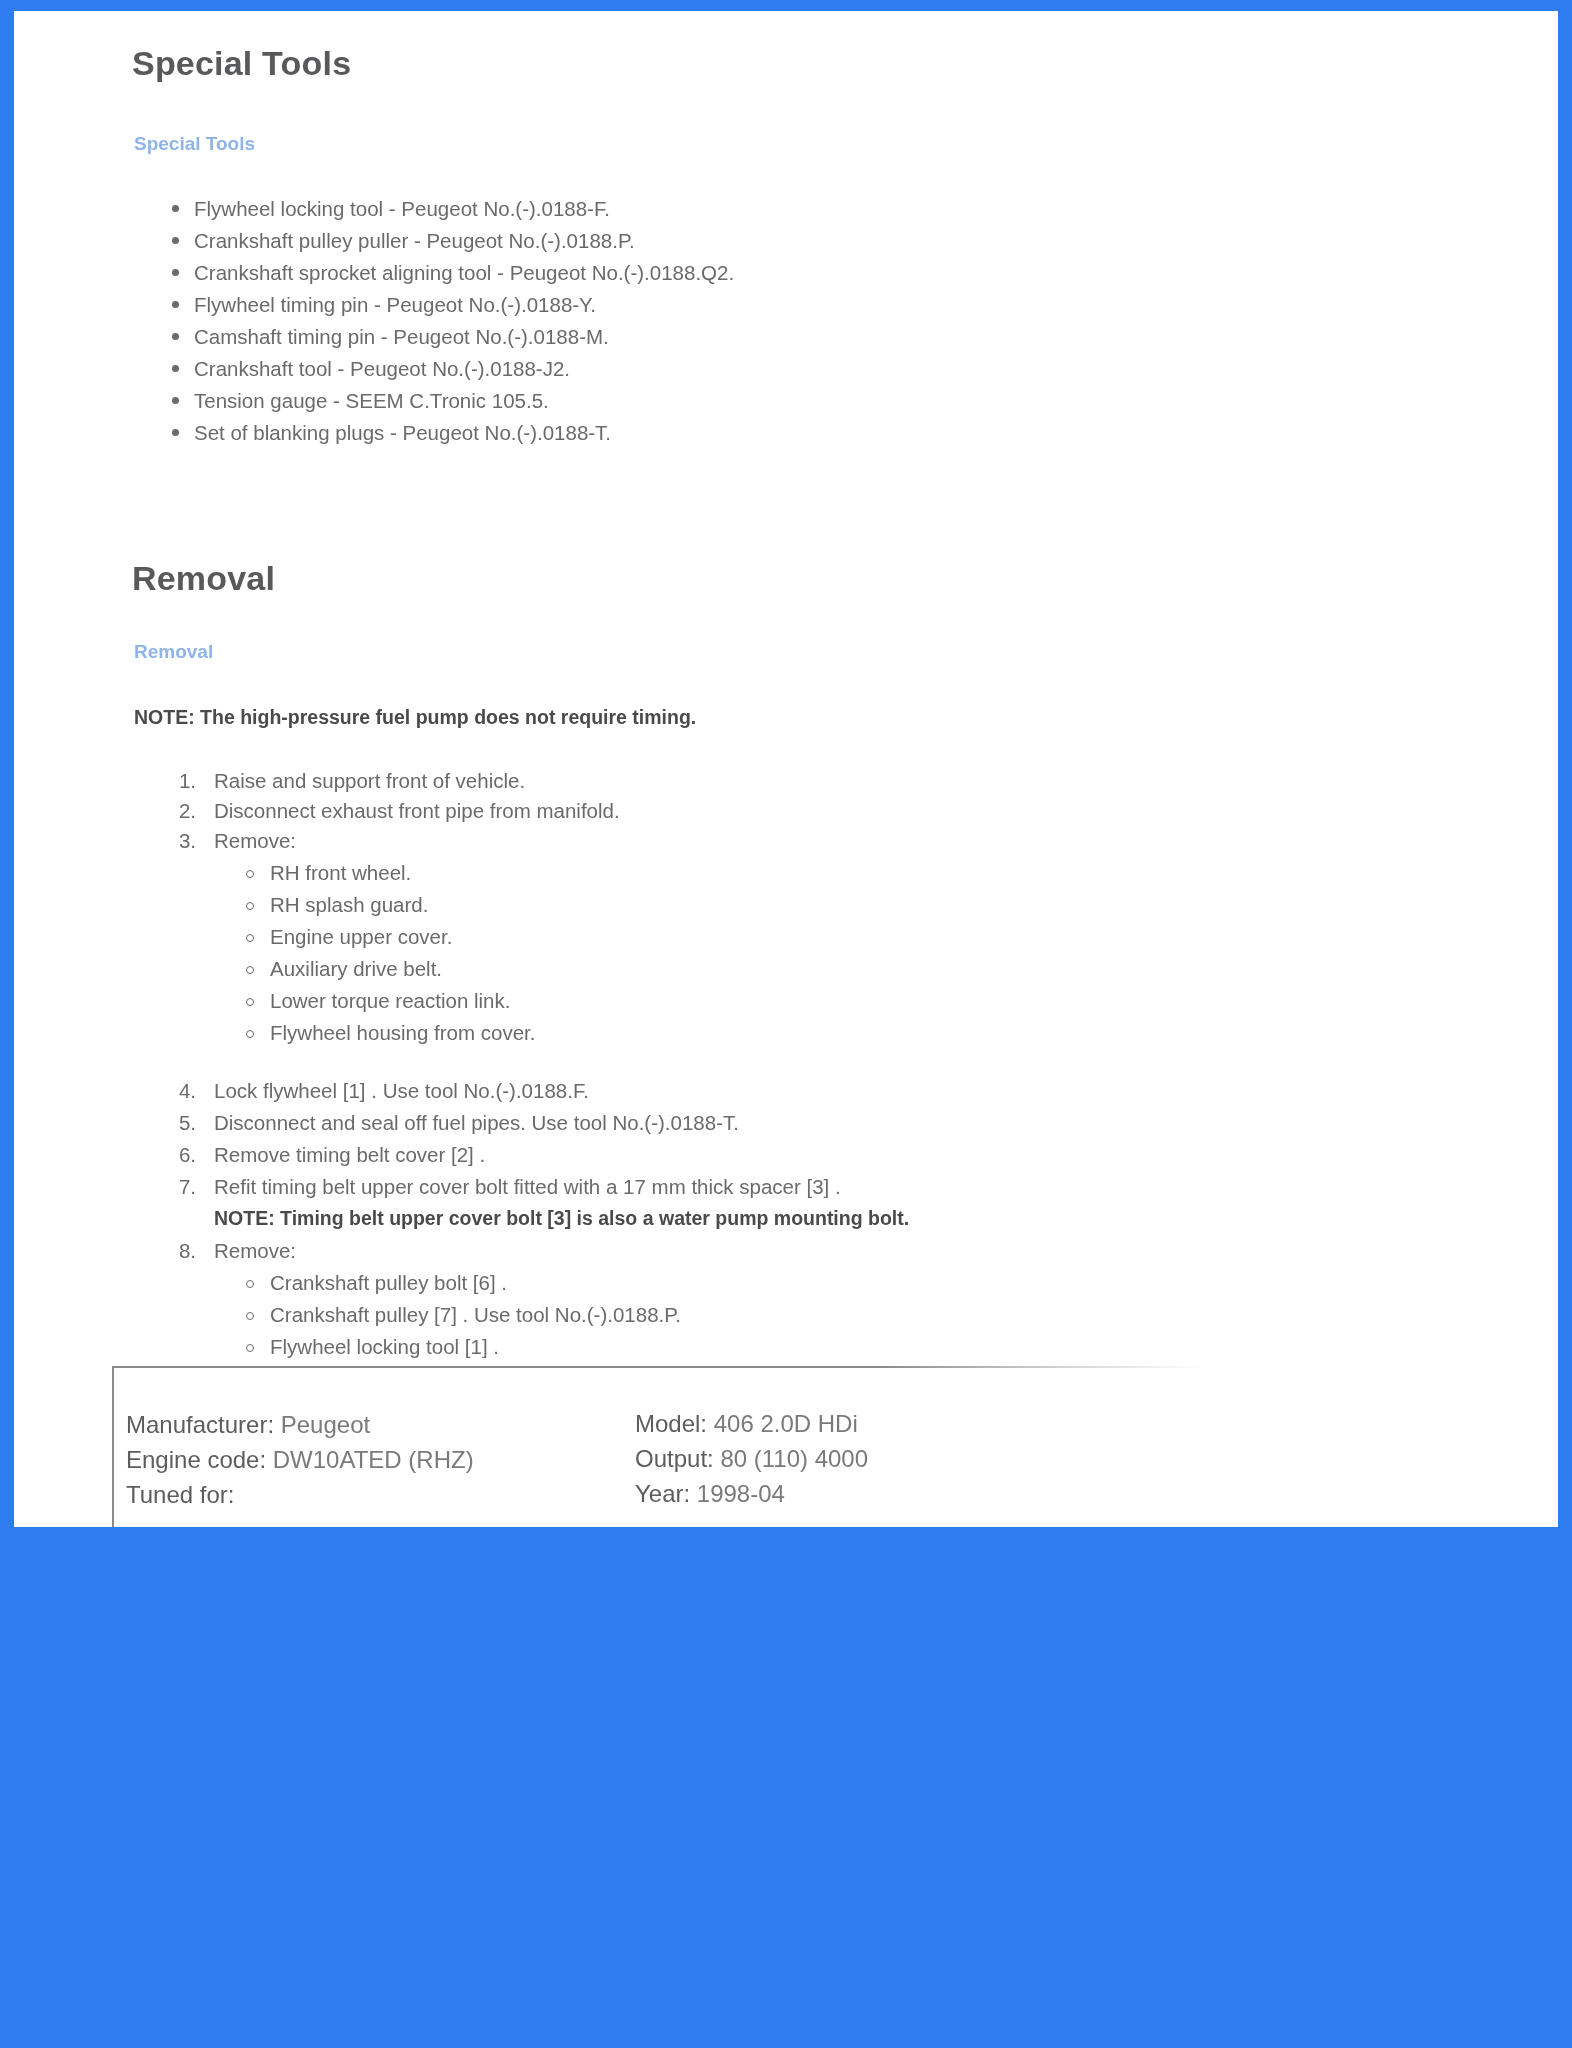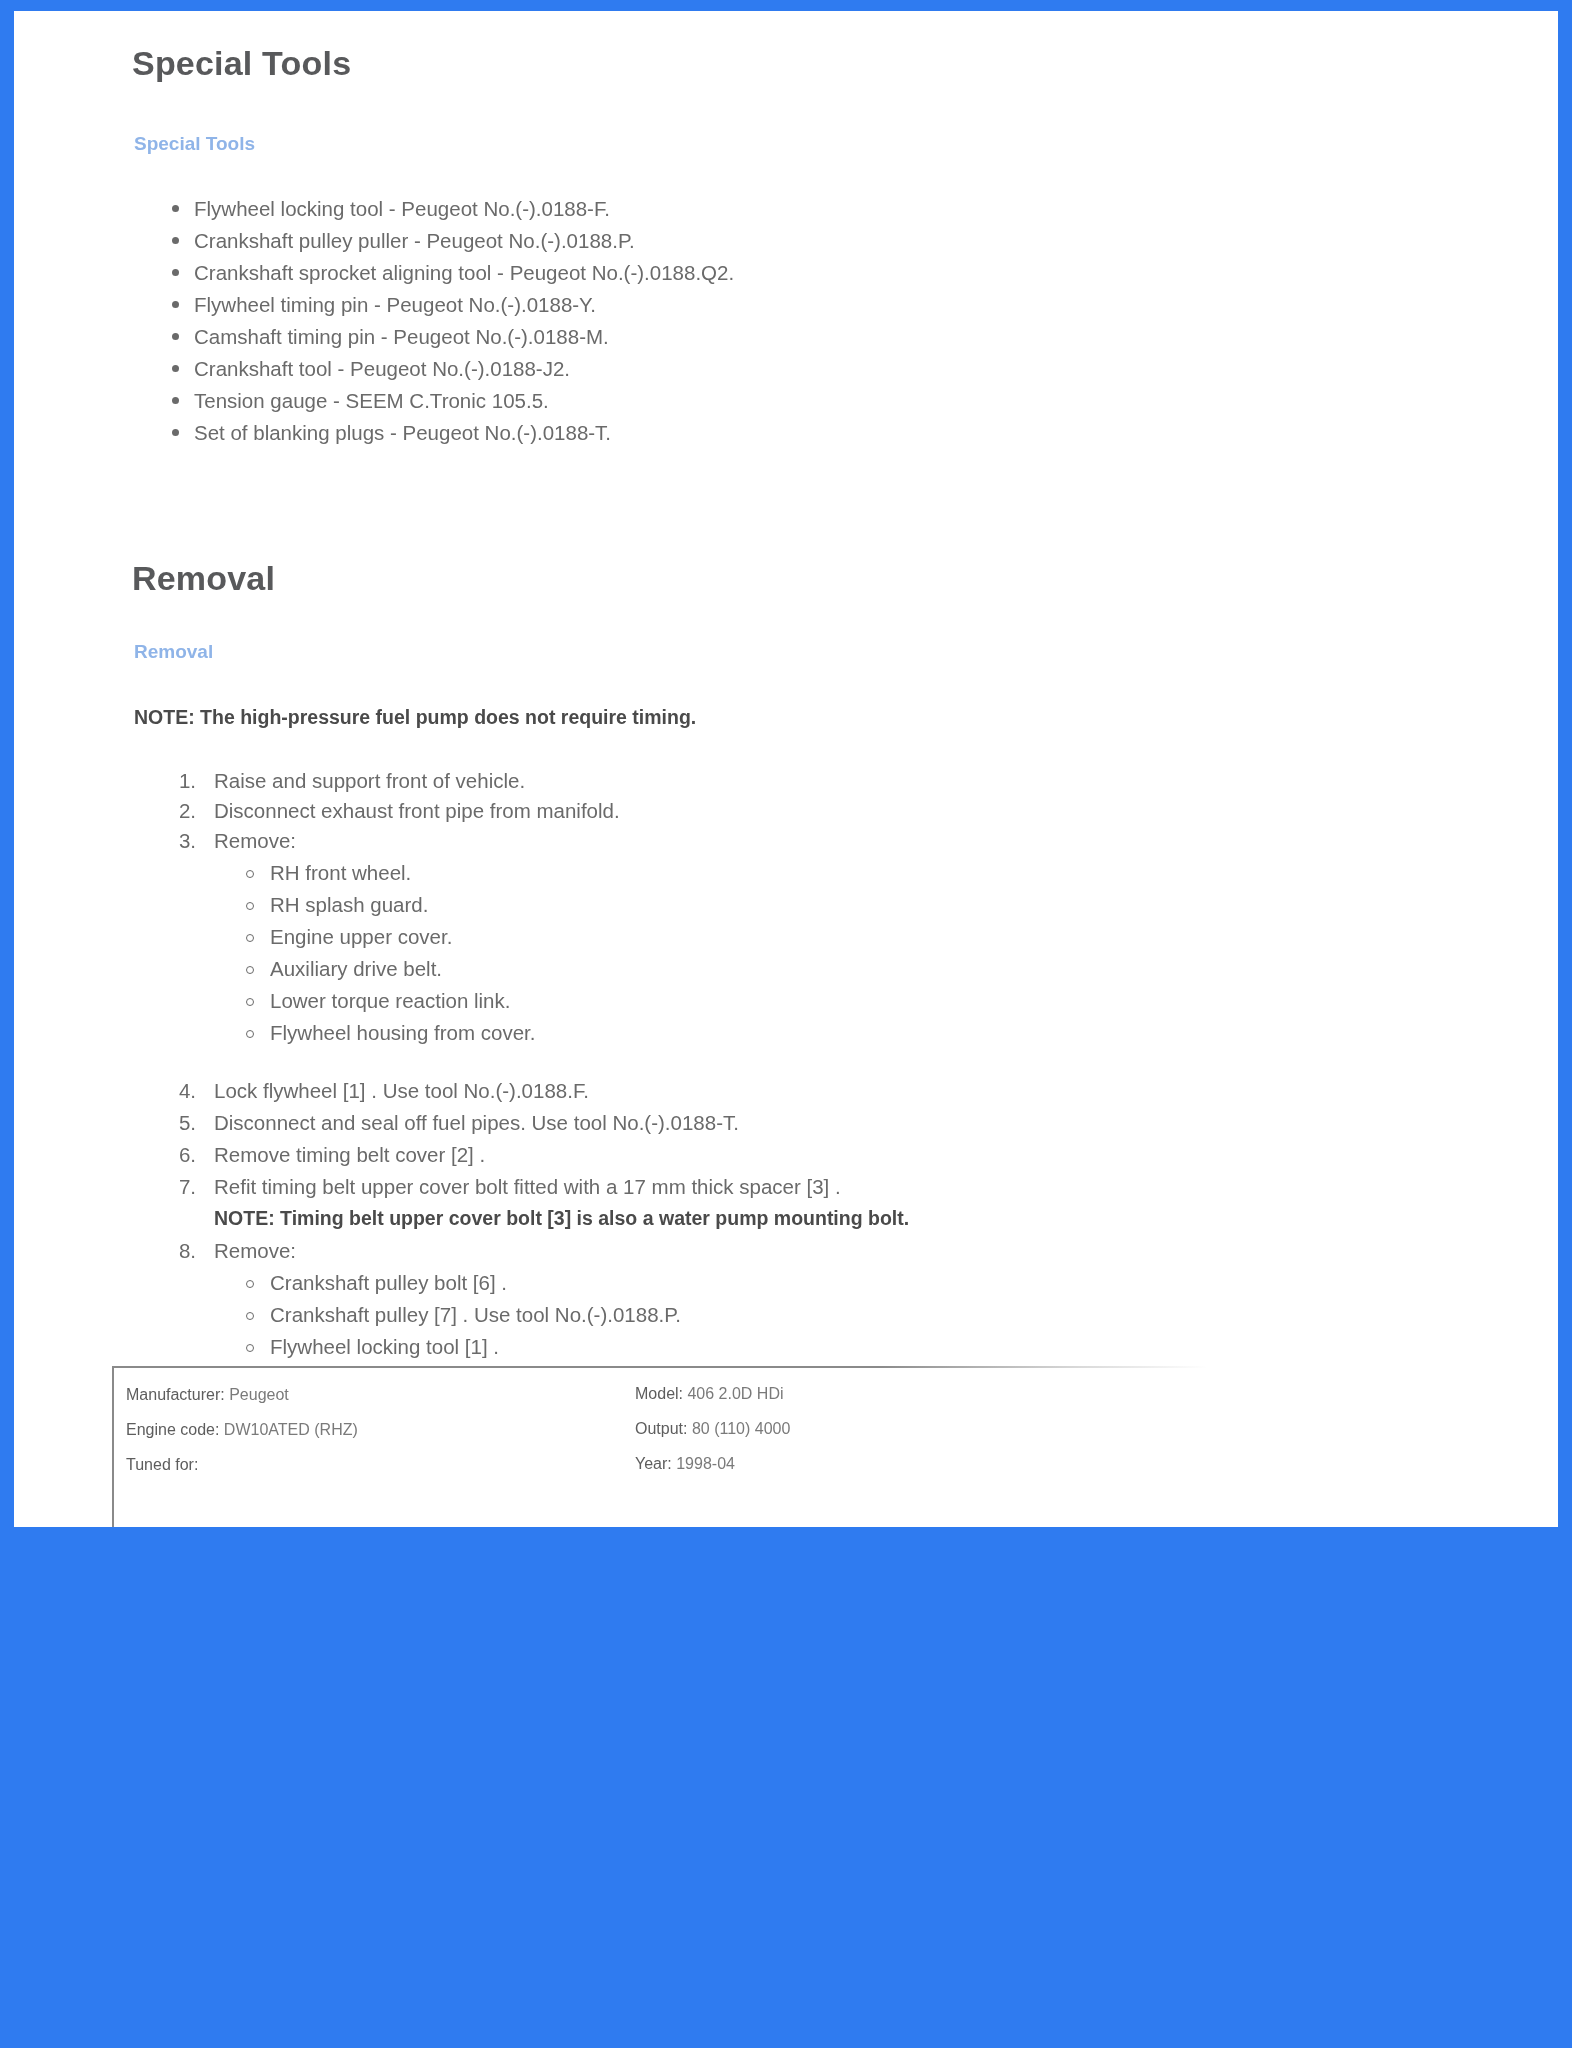--- a/index.html
+++ b/index.html
@@ -164,23 +164,24 @@
   .infobox .border-bottom {
     position: absolute;
     left: 0;
     top: 247px;
     width: 930px;
     height: 2px;
     background: linear-gradient(to right, #6e6e6e 0%, #6e6e6e 86%, #bdbdbd 96%, #ffffff 100%);
   }
   .infobox .row {
     position: absolute;
-    font-size: 16px;
-    color: #6a6a6a;
-    white-space: nowrap;
+    font-size: 24px;
+    color: #6a6a6a;
+    white-space: nowrap;
+    margin-top: 25px;
   }
   .infobox .row .lbl { color: #5d5d5d; }
   .infobox .row .val { color: #7a7a7a; }
   .col-left { left: 14px; }
   .col-right { left: 523px; }
 
   .watermark {
     position: absolute;
     left: 36px;
     top: 1958px;

